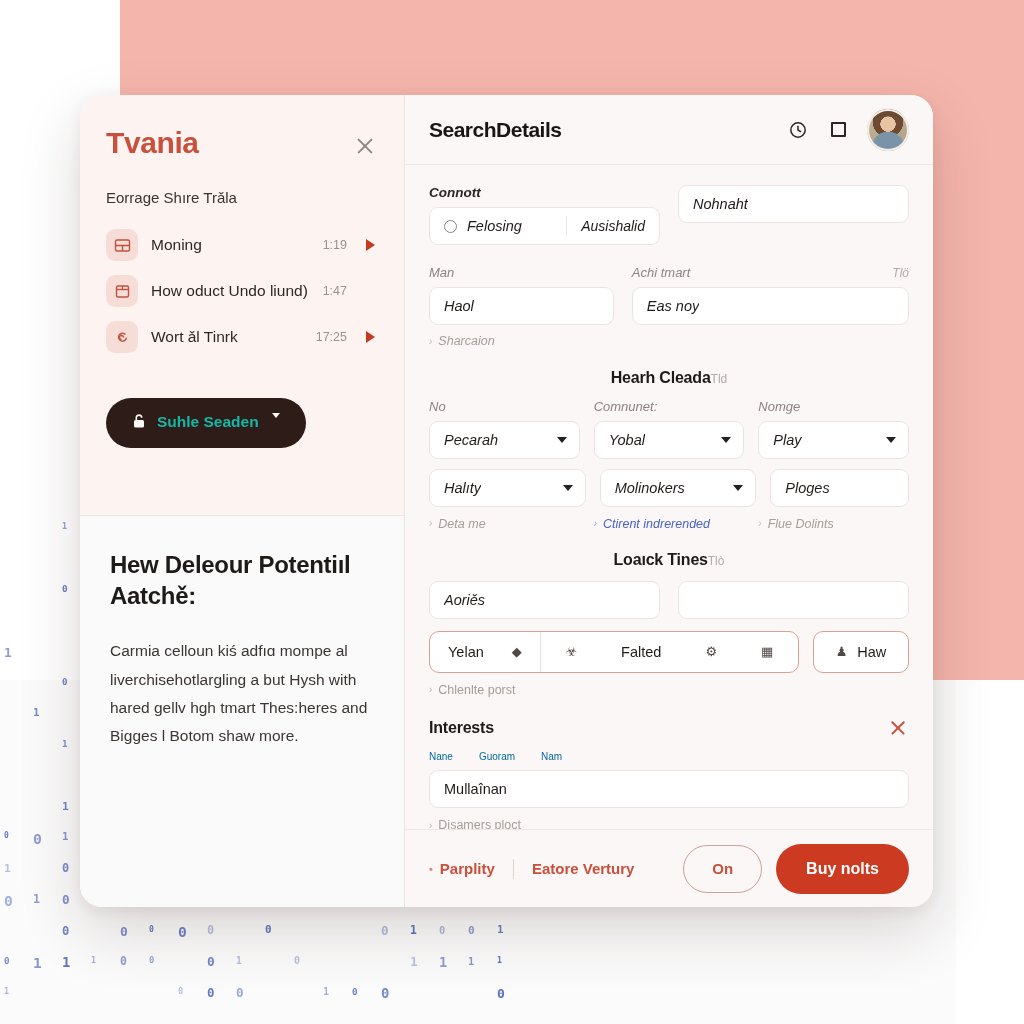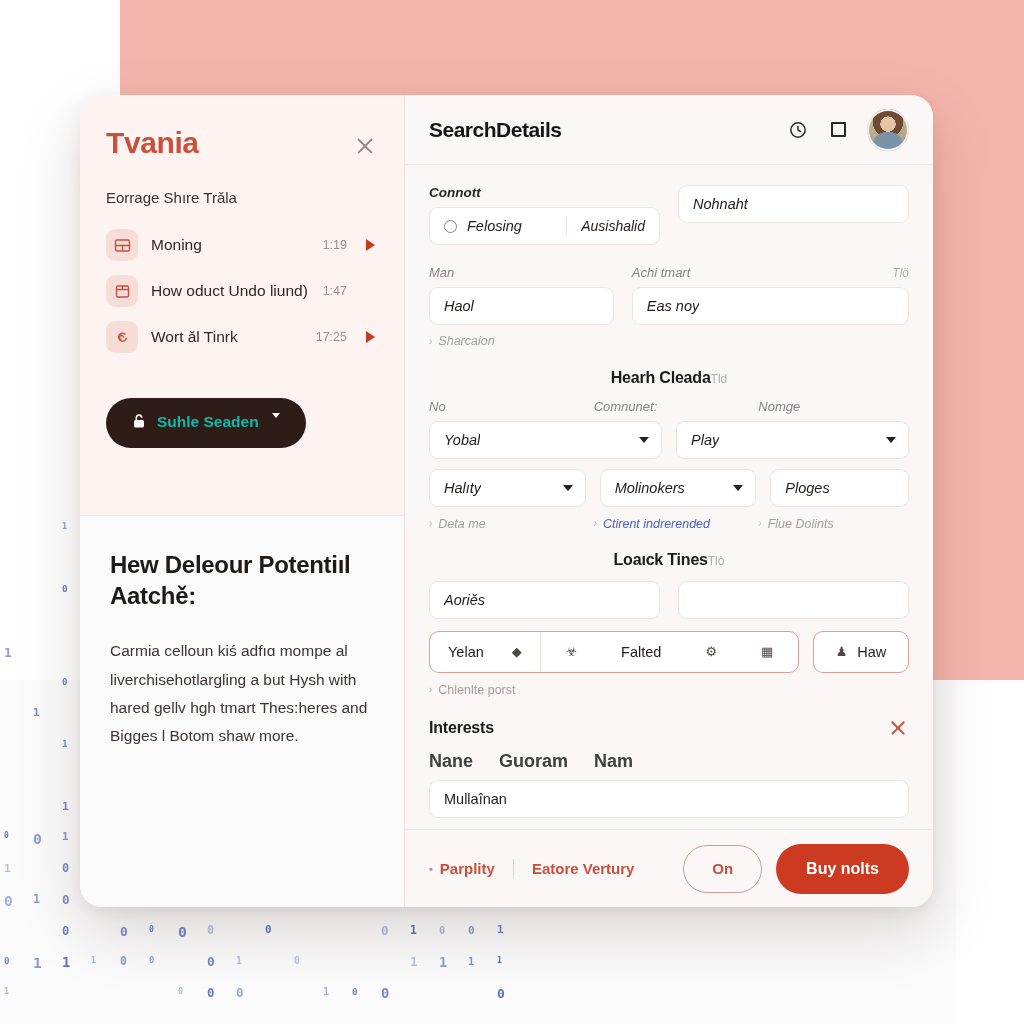--- a/index.html
+++ b/index.html
@@ -399,21 +399,21 @@
     width: 22px; height: 22px; position: relative; cursor: pointer;
   }
   .x-small::before, .x-small::after {
     content: ""; position: absolute; left: 2px; top: 10px;
     width: 18px; height: 1.8px; background: #c8503c; border-radius: 2px;
   }
   .x-small::before { transform: rotate(45deg); }
   .x-small::after  { transform: rotate(-45deg); }
 
   .mini-cols { display: flex; gap: 26px; margin-bottom: 8px; }
-  .mini-col { font-size: 18px; color: #404040; font-weight: bold; }
+  .mini-col { font-size: 10px; color: #0369a1; }
 
   
   .rp-footer {
     flex: 0 0 78px;
     height: 78px;
     border-top: 1px solid #efe7e4;
     display: flex;
     align-items: center;
     padding: 0 24px;
     gap: 0;
@@ -725,20 +725,24 @@
           </div>
 
           <div class="row3">
             <span class="grow lbl">No</span>
             <span class="grow lbl">Comnunet:</span>
             <span class="grow lbl">Nomge</span>
           </div>
 
           <div class="row3">
             <div class="grow field select-field">
+              <span class="val">Pecarah</span>
+              <span class="caret-dn"></span>
+            </div>
+            <div class="grow field select-field">
               <span class="val">Yobal</span>
               <span class="caret-dn"></span>
             </div>
             <div class="grow field select-field">
               <span class="val">Play</span>
               <span class="caret-dn"></span>
             </div>
           </div>
 
           <div class="row3" style="margin-top:10px">

